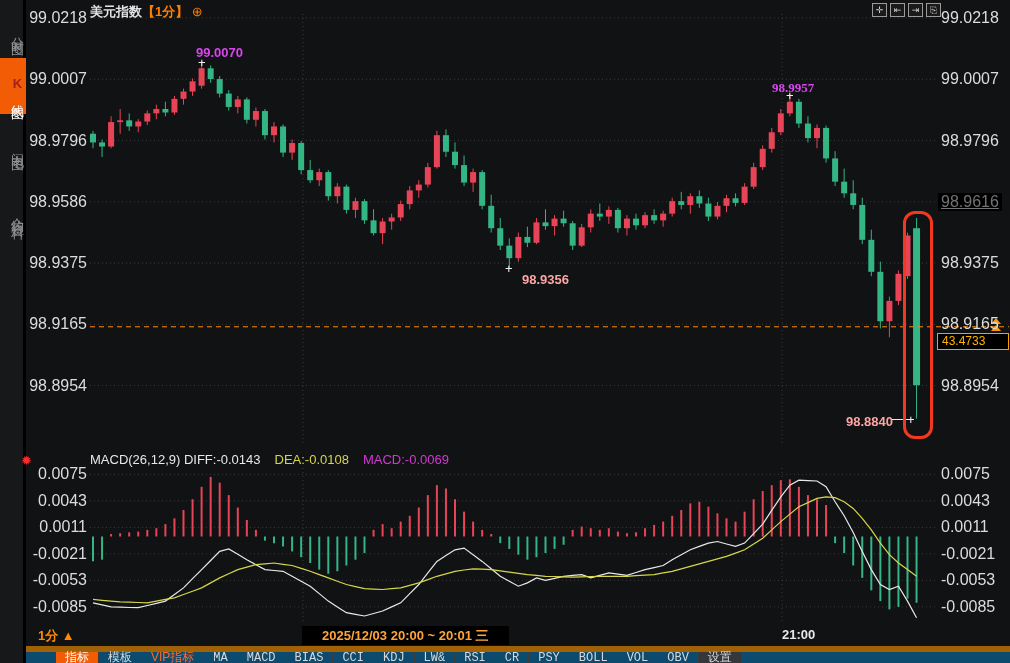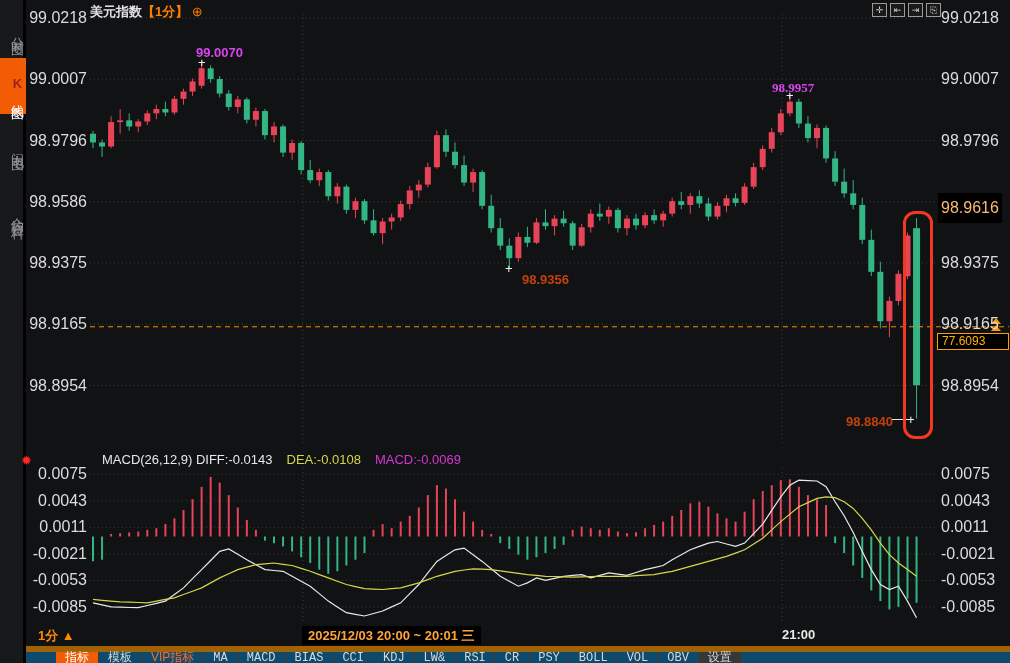--- a/index.html
+++ b/index.html
@@ -19,40 +19,40 @@
   #title .period { color:#ff7d00; }
   #title .plus { color:#ff7d00; font-weight:normal; }
   #toolbar { position:absolute; right:69px; top:3px; display:flex; gap:3px; }
   .tool-btn { width:15px; height:14px; border:1px solid #9a9a9a; color:#cfcfcf; font-size:9px;
               display:flex; align-items:center; justify-content:center; background:#1a1a1a; cursor:pointer; }
 
   
   .ax-label { position:absolute; font-size:16px; color:#dcdcde; line-height:14px; white-space:nowrap; }
   .ax-left  { width:58px; text-align:right; left:29px; }
   .ax-right { left:941px; text-align:left; }
-  .hl-orange { color:#fdba74; background:#000; padding:8px 3px; }
+  .hl-orange { color:#737373; background:#000; padding:2px 3px;text-decoration:underline; }
   #cur-price-box { position:absolute; left:937px; width:72px; height:17px; border:1px solid #ff9a00; background:#000;
                    color:#ffb400; font-size:12px; line-height:15px; padding-left:4px; }
 
   
   .anno { position:absolute; font-size:13px; font-weight:bold; white-space:nowrap; }
   .anno.red { color:#d946ef; }
-  .anno.green { color:#c2410c; }
+  .anno.green { color:#fca5a5; }
   .cross { position:absolute; color:#f2f2f2; font-size:13px; font-weight:normal; line-height:10px; }
 
   
-  #macd-header { position:absolute; left:90px; top:452px; font-size:13px; color:#e8e8e8; white-space:nowrap;margin-left:12px; }
+  #macd-header { position:absolute; left:90px; top:452px; font-size:13px; color:#e8e8e8; white-space:nowrap; }
   #macd-header .dea { color:#d6d64a; margin-left:14px; }
   #macd-header .macdv { color:#d437d4; margin-left:14px; }
   #macd-alert { position:absolute; left:21px; top:453px; color:#ff2a2a; font-size:13px; }
 
   
   #period-label { position:absolute; left:38px; top:627px; color:#ff8a00; font-size:13px; font-weight:bold;text-align:right; }
   #date-box { position:absolute; left:302px; top:626px; height:19px; background:#000; color:#ffa43c;
-              font-size:13px; font-weight:bold; line-height:19px; padding:0 6px; }
+              font-size:13px; font-weight:bold; line-height:19px; padding:0 20px; }
   #hour-label { position:absolute; left:782px; top:627px; color:#e8e8e8; font-size:13px; font-weight:bold; }
   #watermark { position:absolute; left:878px; top:604px; color:#9aa0ab; font-size:31px; font-weight:bold;
                letter-spacing:1px; text-shadow:0 0 6px rgba(255,255,255,.25); }
 
   
   #tabbar { position:absolute; left:26px; right:0; bottom:0; height:17px; background:#0c4a6e; border-top:6px solid #a16207;
             display:flex; align-items:stretch; }
   #tabbar .spacer { width:30px; }
   .btab { display:flex; align-items:center; padding:0 9px; font-size:12px; color:#d8d8d8;
           border-right:1px solid #3c3c3c; cursor:pointer; font-family:"Liberation Mono", monospace; white-space:nowrap; }
@@ -407,21 +407,21 @@
   <div id="low-line" style="left:892px; top:419px; width:20px;"></div>
   <div class="cross" style="left:907px; top:415px;">+</div>
 
   <div id="hl-rect" style="left:903px; top:211px; width:30px; height:228px;"></div>
 
   <div class="ax-label hl-orange" style="left:938px; top:193px;">98.9616</div>
   <div id="dbl-up">
       <div class="tri"></div>
       <div class="tri"></div>
     </div>
-  <div id="cur-price-box" style="top:333px;">77.6093</div>
+  <div id="cur-price-box" style="top:333px;">43.4733</div>
 
   <div id="macd-alert">✹</div>
   <div id="macd-header">
     <span>MACD(26,12,9) DIFF:-0.0143</span><span class="dea">DEA:-0.0108</span><span class="macdv">MACD:-0.0069</span>
   </div>
 
   <div id="period-label">
     <span>1分</span> <span>▲</span>
   </div>
   <div id="date-box">2025/12/03 20:00 ~ 20:01 三</div>

